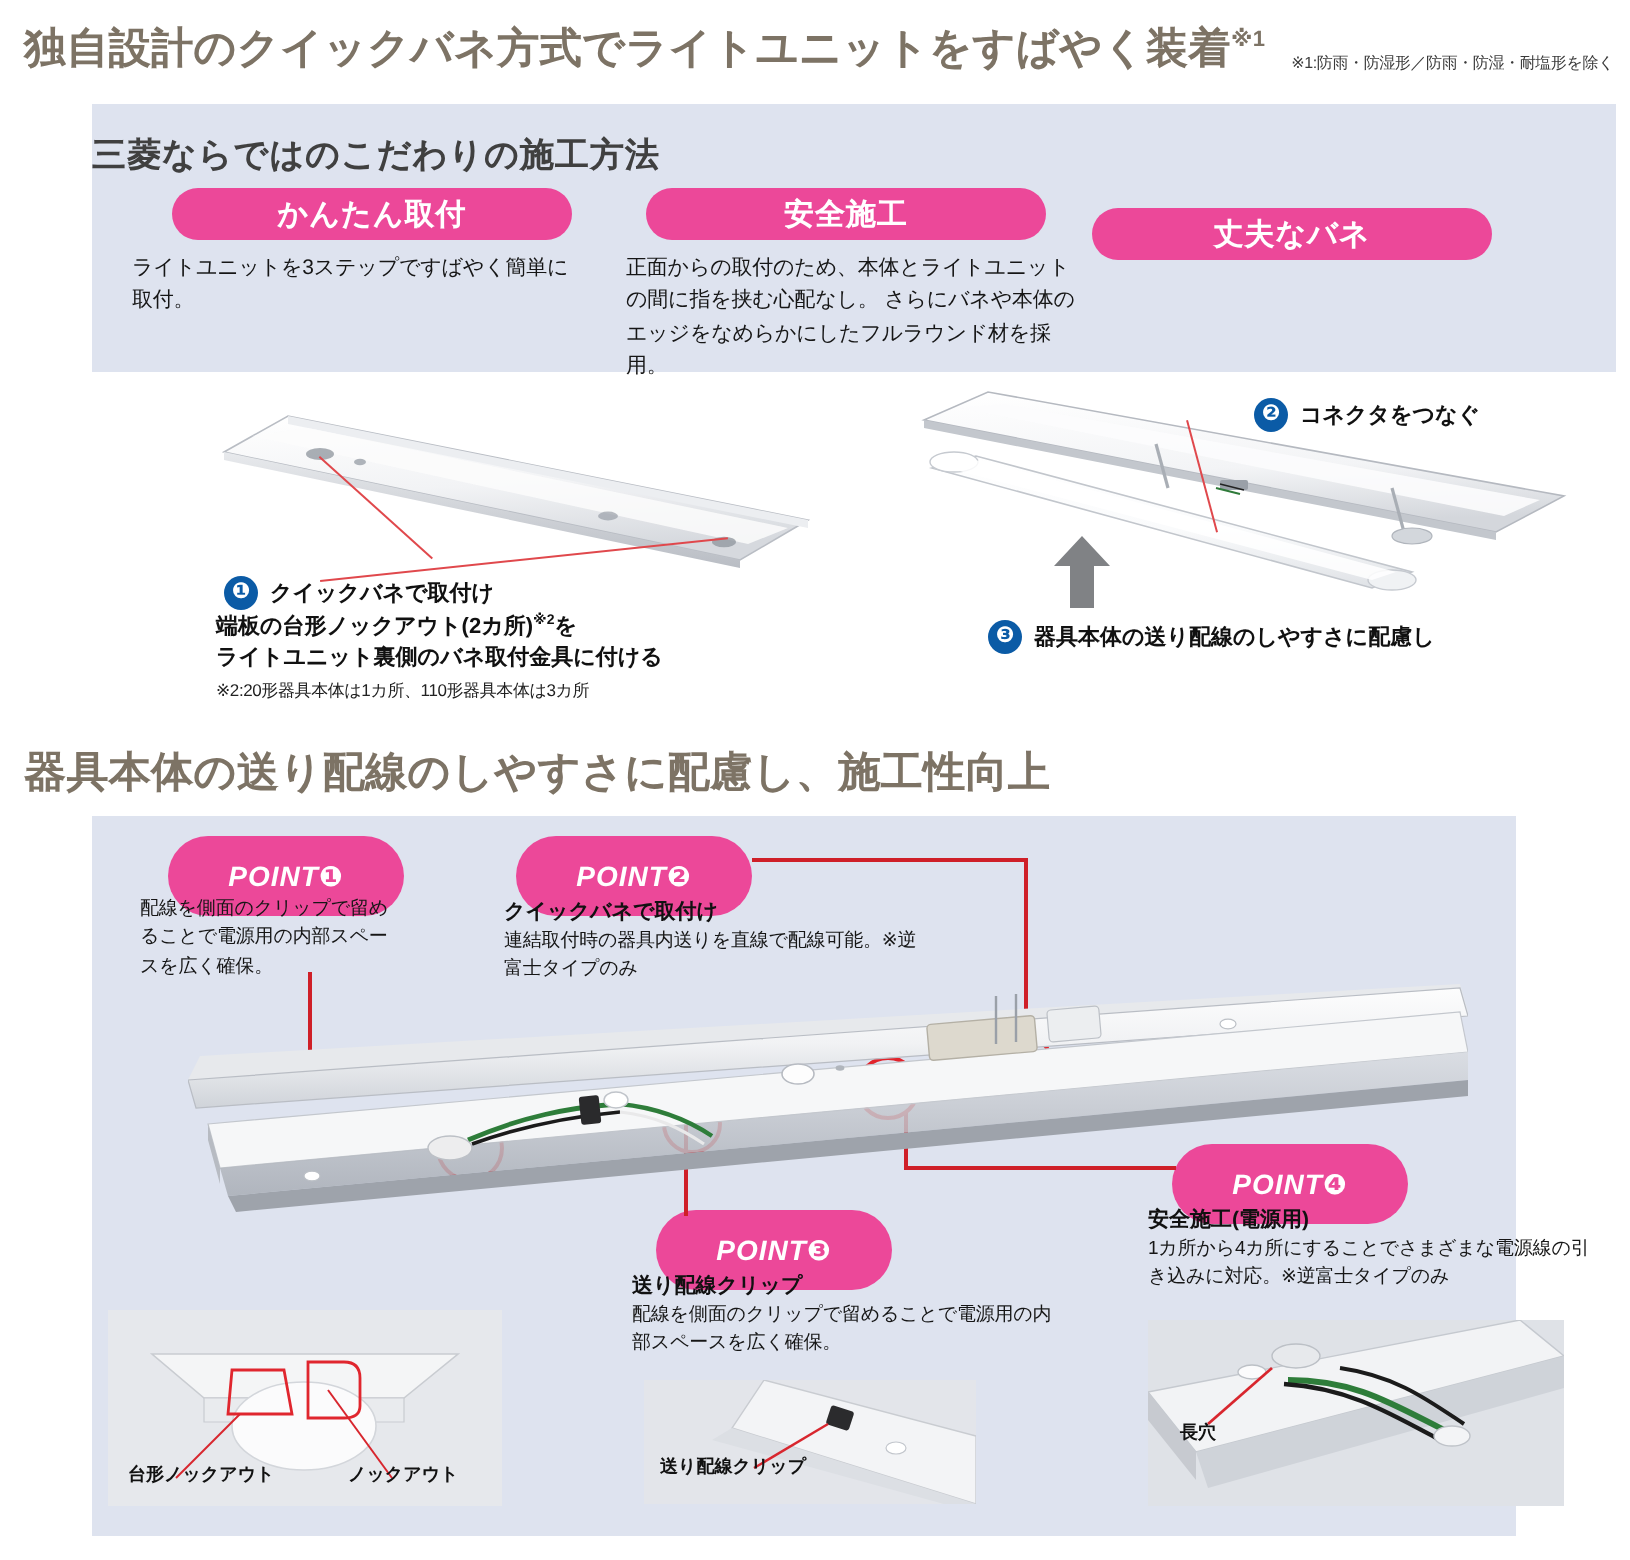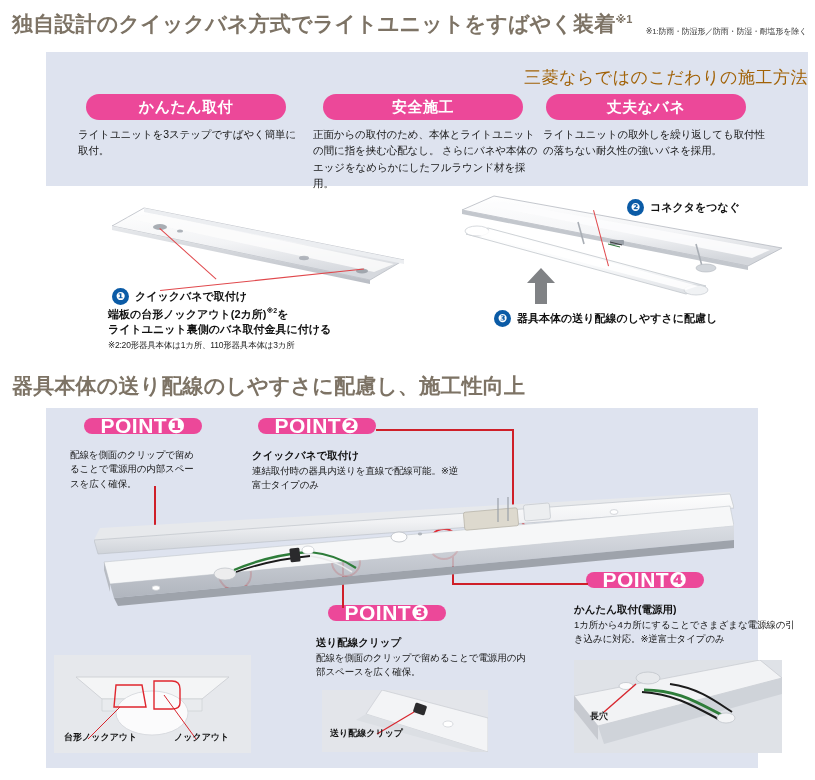--- a/index.html
+++ b/index.html
@@ -49,24 +49,24 @@
     background: #dee3ef;
   }
   #panel1 { left: 46px; top: 52px; width: 762px; height: 134px; }
   #panel2 { left: 46px; top: 408px; width: 712px; height: 360px; }
 
   .panel-title {
     position: absolute;
     left: 0;
     right: 0;
     top: 14px;
-    text-align: right;
+    text-align: left;
     font-size: 17px;
-    font-weight: normal;
-    color: #a16207;
+    font-weight: bold;
+    color: #404040;
     letter-spacing: 0.5px;
   }
 
   
   .pill {
     position: absolute;
     background: #ec4899;
     color: #ffffff;
     border-radius: 999px;
     text-align: center;
@@ -78,31 +78,31 @@
     box-sizing: border-box;
   }
   .pill-feature {
     height: 26px;
     width: 200px;
     font-size: 15px;
     top: 42px;
   }
   #pill-f0 { left: 40px; }
   #pill-f1 { left: 277px; }
-  #pill-f2 { left: 500px; }
+  #pill-f2 { left: 500px; margin-top: 10px; }
 
   .feat-body {
     position: absolute;
     top: 74px;
     font-size: 10.5px;
     line-height: 1.55;
     color: #161616;
     letter-spacing: -0.1px;
   }
-  #feat-b0 { left: 32px;  width: 225px; }
+  #feat-b0 { left: 20px;  width: 225px; }
   #feat-b1 { left: 267px; width: 232px; }
   #feat-b2 { left: 497px; width: 232px; }
 
   
   #figrow {
     position: absolute;
     left: 0; top: 190px;
     width: 815px; height: 175px;
   }
 
@@ -152,23 +152,24 @@
 
   .leader {
     position: absolute;
     background: #e0484c;
     height: 1px;
     transform-origin: 0 0;
   }
 
   
   .pill-point {
-    height: 16px;
+    height: 40px;
     width: 118px;
-    font-size: 21px;
+    font-size: 14px;
+    font-style: italic;
   }
   .pt-title {
     position: absolute;
     font-size: 10.5px;
     font-weight: bold;
     color: #111;
     white-space: nowrap;
   }
   .pt-body {
     position: absolute;
@@ -227,21 +228,20 @@
 <div id="panel1" class="panel">
   <div class="panel-title">三菱ならではのこだわりの施工方法</div>
 
   <div id="pill-f0" class="pill pill-feature">かんたん取付</div>
   <div id="pill-f1" class="pill pill-feature">安全施工</div>
   <div id="pill-f2" class="pill pill-feature">丈夫なバネ</div>
 
   <div id="feat-b0" class="feat-body">ライトユニットを3ステップですばやく簡単に取付。</div>
   <div id="feat-b1" class="feat-body">正面からの取付のため、本体とライトユニットの間に指を挟む心配なし。
 さらにバネや本体のエッジをなめらかにしたフルラウンド材を採用。</div>
-  <div id="feat-b2" class="feat-body">ライトユニットの取外しを繰り返しても取付性の落ちない耐久性の強いバネを採用。</div>
 </div>
 
 <div id="figrow">
 
   <div class="trough" style="left:108px; top:8px; width:300px; height:90px;">
     <svg width="300" height="90" viewBox="0 0 300 90">
       <defs>
         <linearGradient id="gA" x1="0" y1="0" x2="0.2" y2="1">
           <stop offset="0%" stop-color="#ffffff"></stop>
           <stop offset="55%" stop-color="#f2f3f5"></stop>
@@ -328,21 +328,21 @@
 
 <div class="pill pill-point" style="left:258px; top:418px;">POINT❷</div>
 <div class="pt-title" style="left:252px; top:449px;">クイックバネで取付け</div>
 <div class="pt-body" style="left:252px; top:464px; width:215px;">連結取付時の器具内送りを直線で配線可能。※逆富士タイプのみ</div>
 
 <div class="pill pill-point" style="left:328px; top:605px;">POINT❸</div>
 <div class="pt-title" style="left:316px; top:636px;">送り配線クリップ</div>
 <div class="pt-body" style="left:316px; top:651px; width:215px;">配線を側面のクリップで留めることで電源用の内部スペースを広く確保。</div>
 
 <div class="pill pill-point" style="left:586px; top:572px;">POINT❹</div>
-<div class="pt-title" style="left:574px; top:603px;">かんたん取付(電源用)</div>
+<div class="pt-title" style="left:574px; top:603px;">安全施工(電源用)</div>
 <div class="pt-body" style="left:574px; top:618px; width:228px;">1カ所から4カ所にすることでさまざまな電源線の引き込みに対応。※逆富士タイプのみ</div>
 
 <div class="conn" style="left:154px; top:486px; width:2px; height:60px;"></div>
 <div class="conn" style="left:376px; top:429px; width:138px; height:2px;"></div>
 <div class="conn" style="left:512px; top:429px; width:2px; height:105px;"></div>
 <div class="conn" style="left:342px; top:556px; width:2px; height:52px;"></div>
 <div class="conn" style="left:452px; top:583px; width:136px; height:2px;"></div>
 <div class="conn" style="left:452px; top:556px; width:2px; height:29px;"></div>
 
 <div class="ring" style="left:218px; top:557px; width:34px; height:34px;"></div>

